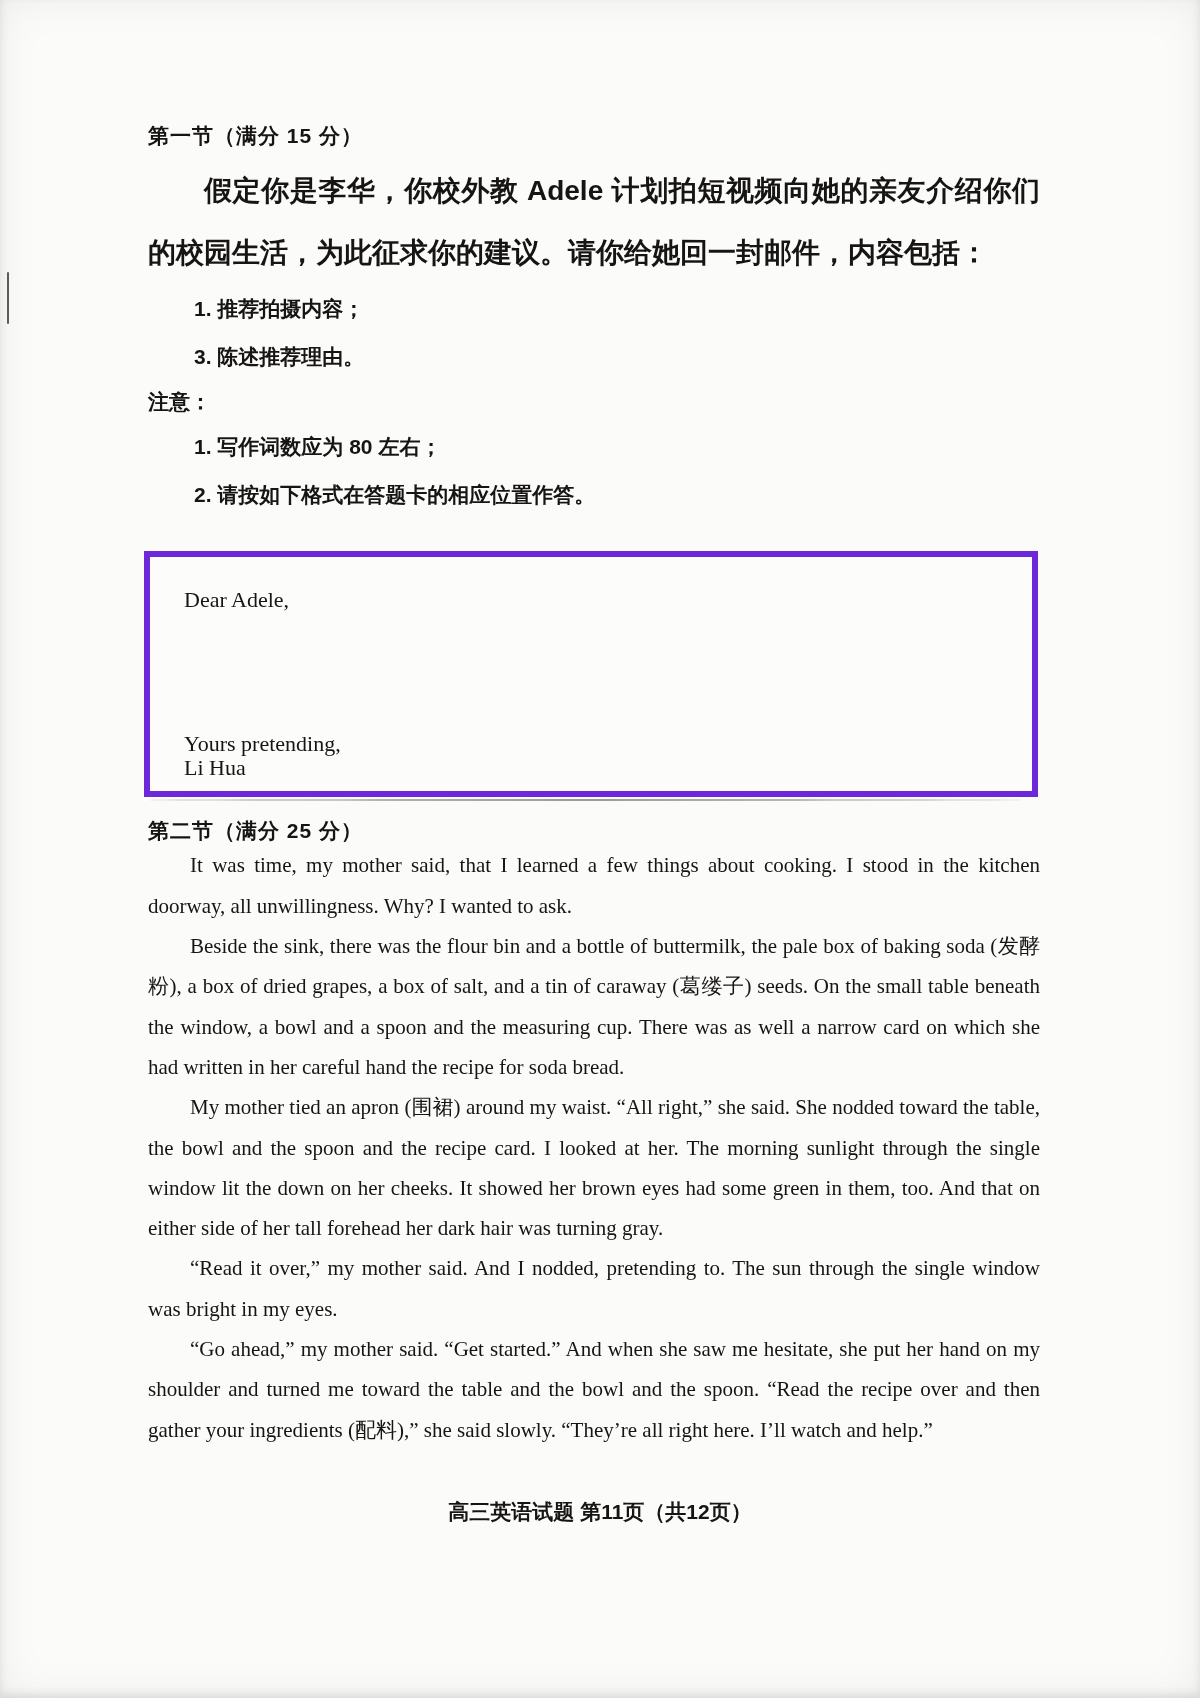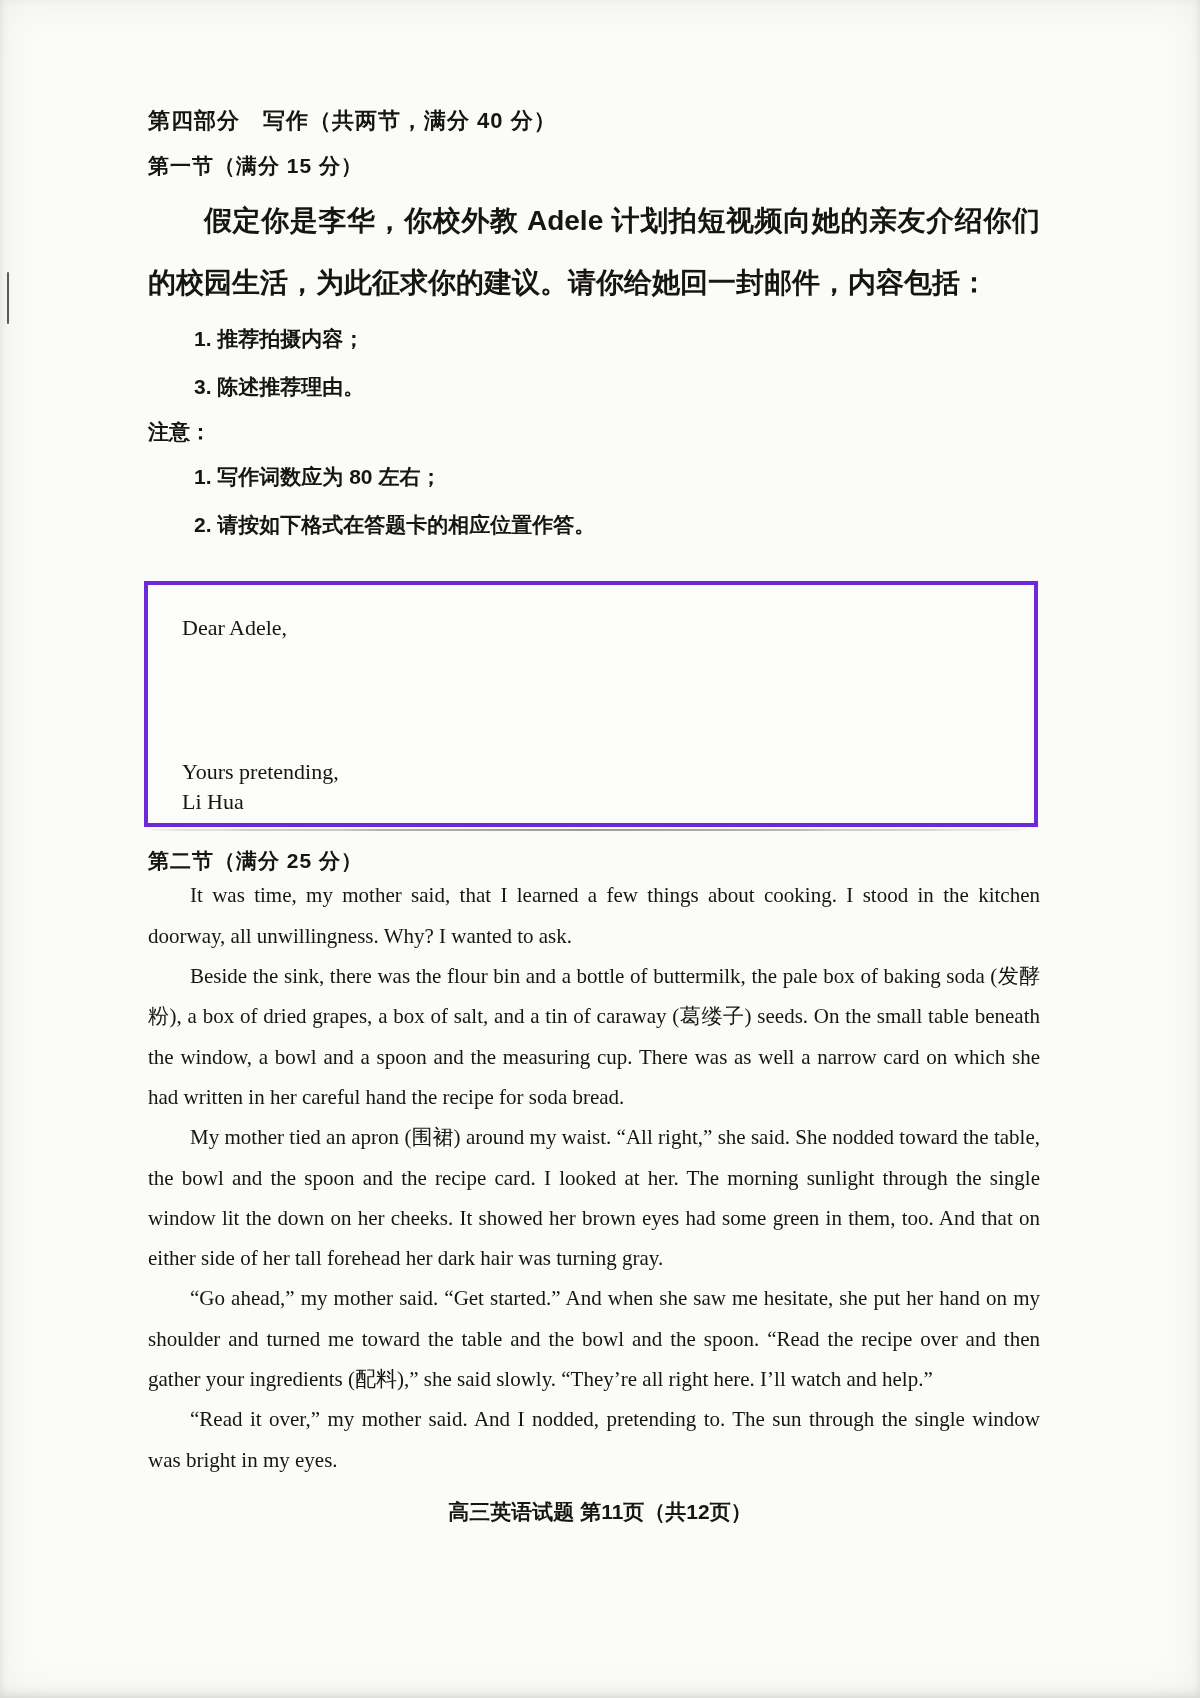--- a/index.html
+++ b/index.html
@@ -61,32 +61,32 @@
     margin: 2px 0 0 0;
     font-family: "Liberation Sans", "DejaVu Sans", sans-serif;
     font-weight: bold;
     font-size: 21px;
     line-height: 1.8;
   }
   .letter-box {
     margin: 34px 0 0 -4px;
     width: 894px;
     height: 246px;
-    border: 4px solid #6d28d9;
+    border: 6px solid #6d28d9;
     padding: 28px 0 0 34px;
     position: relative;
     background: #fcfcfa;
   }
   .letter-box p {
     margin: 0;
     font-size: 22px;
     line-height: 1.4;
   }
   .letter-closing { position: absolute; left: 34px; top: 172px; }
-  .letter-signature { position: absolute; left: 34px; top: 202px; }
+  .letter-signature { position: absolute; left: 34px; top: 196px; }
   .box-underline {
     margin: 2px 0 0 -2px;
     width: 880px;
     height: 2px;
     background: linear-gradient(90deg, rgba(60,58,55,0.25), rgba(60,58,55,0.5), rgba(60,58,55,0.2));
     border-radius: 50%;
   }
   .section2-heading { margin-top: 44px; }
   .story-para {
     margin: 0;
@@ -107,21 +107,20 @@
     font-size: 21px;
   }
 </style>
 </head>
 <body>
 
 <div class="page">
 
   <div class="scan-edge-left"></div>
 
-  <h1 class="part-heading">第四部分　写作（共两节，满分 40 分）</h1>
 
   <h2 class="section-heading">第一节（满分 15 分）</h2>
 
   <p class="cn-para">假定你是李华，你校外教 Adele 计划拍短视频向她的亲友介绍你们的校园生活，为此征求你的建议。请你给她回一封邮件，内容包括：</p>
 
   <div class="cn-list">
     <p>1. 推荐拍摄内容；</p>
     <p>3. 陈述推荐理由。</p>
   </div>
 
@@ -138,18 +137,18 @@
     <p class="letter-signature">Li Hua</p>
   </div>
   <div class="box-underline"></div>
 
   <h2 class="section-heading section2-heading">第二节（满分 25 分）</h2>
 
 
   <p class="story-para">It was time, my mother said, that I learned a few things about cooking. I stood in the kitchen doorway, all unwillingness. Why? I wanted to ask.</p>
   <p class="story-para">Beside the sink, there was the flour bin and a bottle of buttermilk, the pale box of baking soda (发酵粉), a box of dried grapes, a box of salt, and a tin of caraway (葛缕子) seeds. On the small table beneath the window, a bowl and a spoon and the measuring cup. There was as well a narrow card on which she had written in her careful hand the recipe for soda bread.</p>
   <p class="story-para">My mother tied an apron (围裙) around my waist. “All right,” she said. She nodded toward the table, the bowl and the spoon and the recipe card. I looked at her. The morning sunlight through the single window lit the down on her cheeks. It showed her brown eyes had some green in them, too. And that on either side of her tall forehead her dark hair was turning gray.</p>
+  <p class="story-para">“Read it over,” my mother said. And I nodded, pretending to. The sun through the single window was bright in my eyes.</p>
   <p class="story-para">“Go ahead,” my mother said. “Get started.” And when she saw me hesitate, she put her hand on my shoulder and turned me toward the table and the bowl and the spoon. “Read the recipe over and then gather your ingredients (配料),” she said slowly. “They’re all right here. I’ll watch and help.”</p>
-  <p class="story-para">“Read it over,” my mother said. And I nodded, pretending to. The sun through the single window was bright in my eyes.</p>
 
   <div class="footer">高三英语试题 第11页（共12页）</div>
 
 </div>
 
 </body></html>

